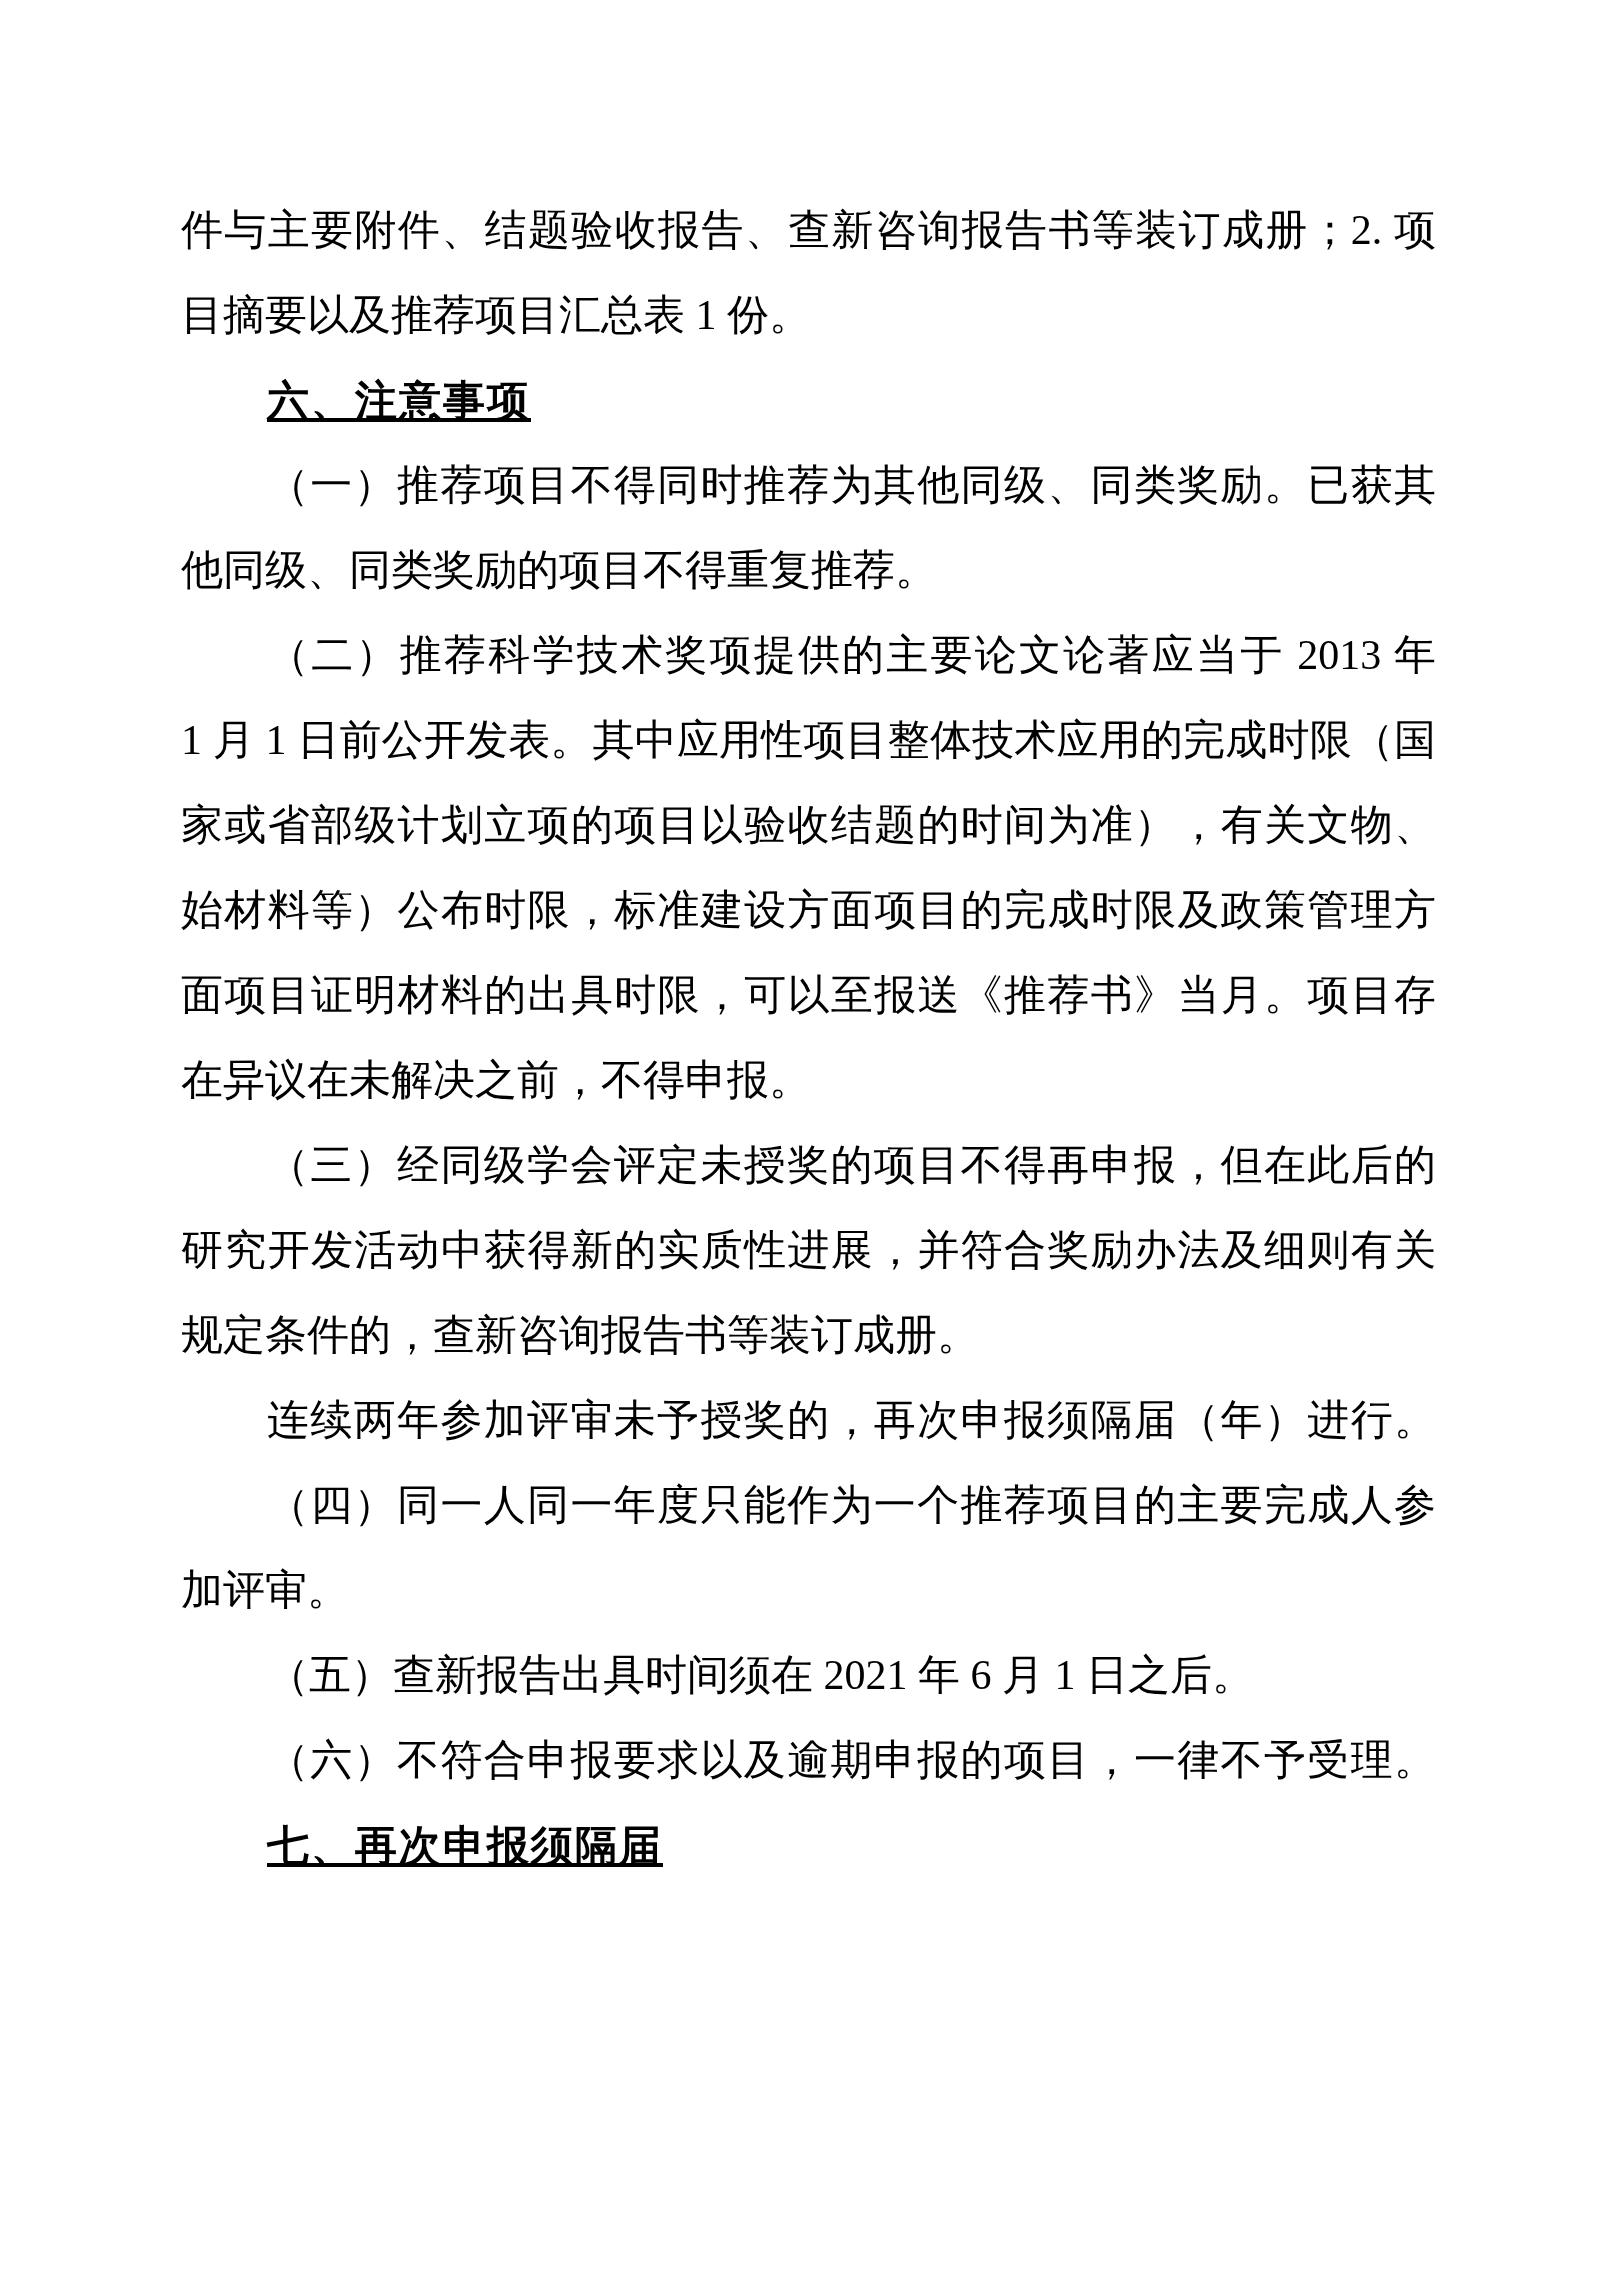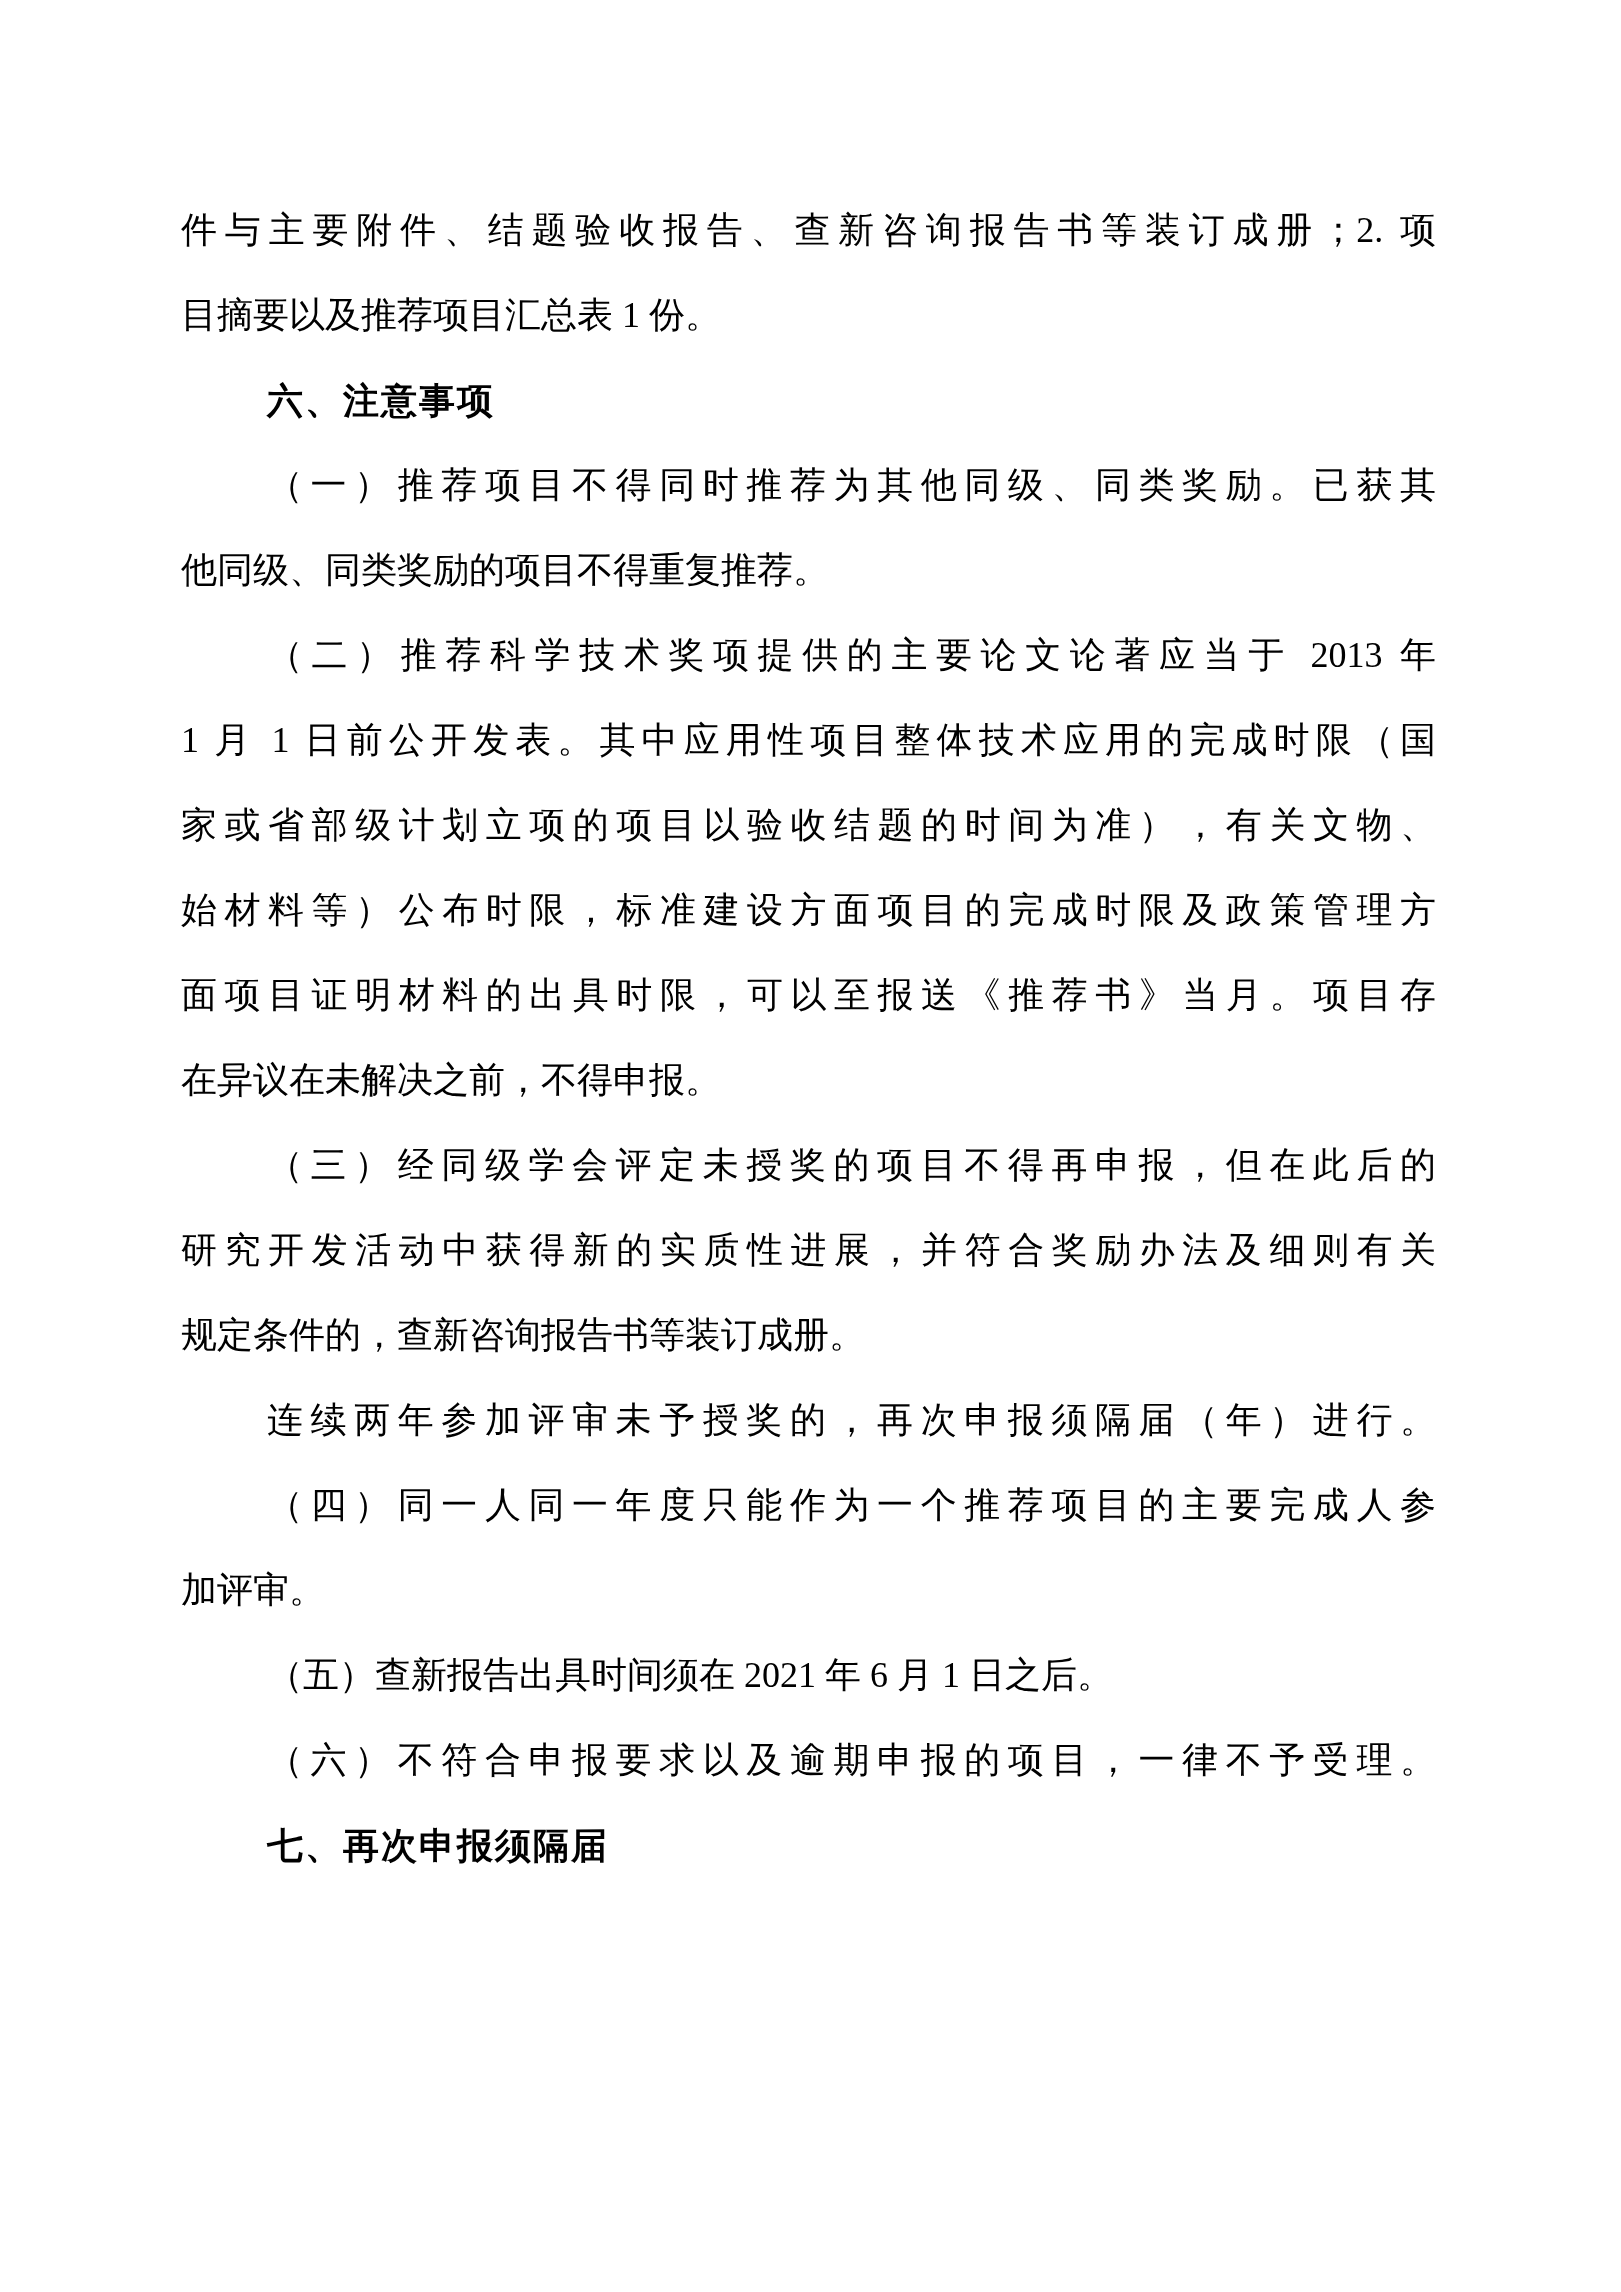--- a/index.html
+++ b/index.html
@@ -19,38 +19,39 @@
     overflow: hidden;
   }
   .text-block {
     position: absolute;
     left: 181px;
     top: 188px;
     width: 1255px;
   }
   .line {
     font-family: "Liberation Serif", serif;
-    font-size: 36px;
+    font-size: 42px;
     line-height: 85px;
     height: 85px;
     color: #000000;
     text-align: left;
   }
   .line.justify {
     text-align: justify;
     text-align-last: justify;
     text-justify: inter-character;
   }
   .line.indent {
     text-indent: 86px;
   }
   .line.heading {
     font-family: "Liberation Sans", sans-serif;
     font-weight: 700;
     letter-spacing: 2px;
+    text-decoration: underline;
   }
 </style>
 </head>
 <body>
 
 <div class="page">
   <div class="text-block">
       <div class="line body justify">件与主要附件、结题验收报告、查新咨询报告书等装订成册；2. 项</div>
       <div class="line body">目摘要以及推荐项目汇总表 1 份。</div>
       <div class="line heading indent">六、注意事项</div>

